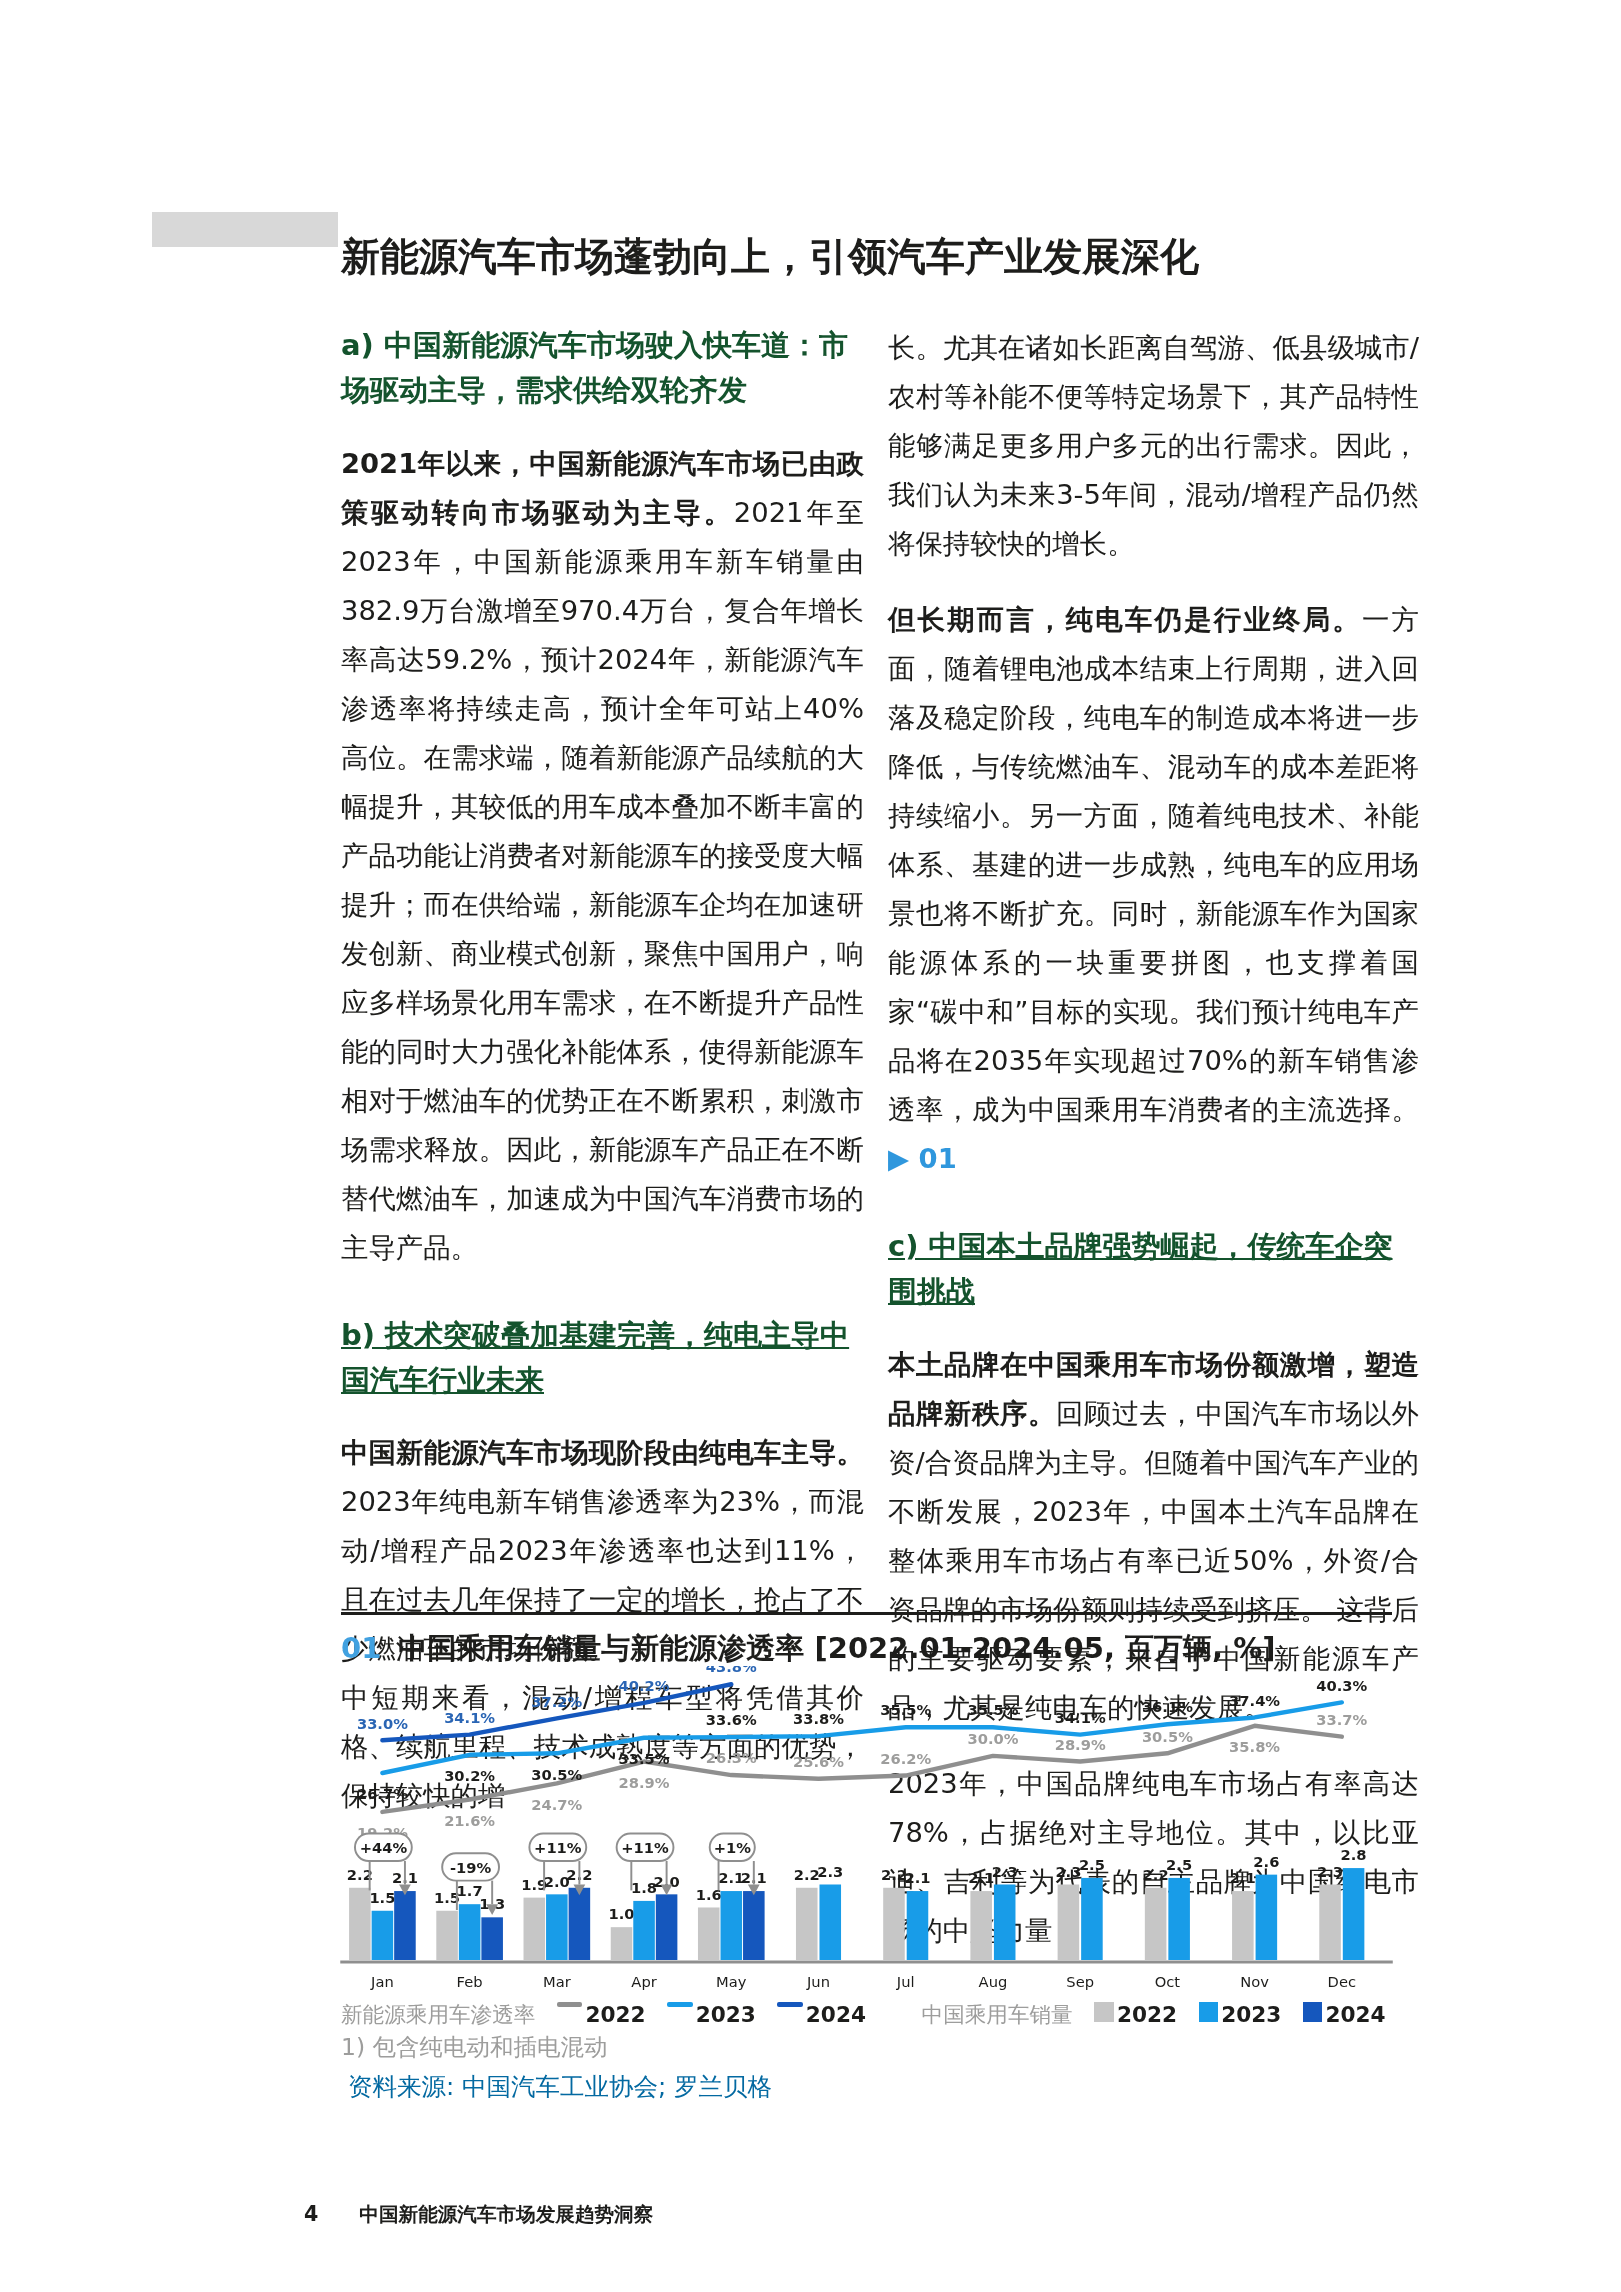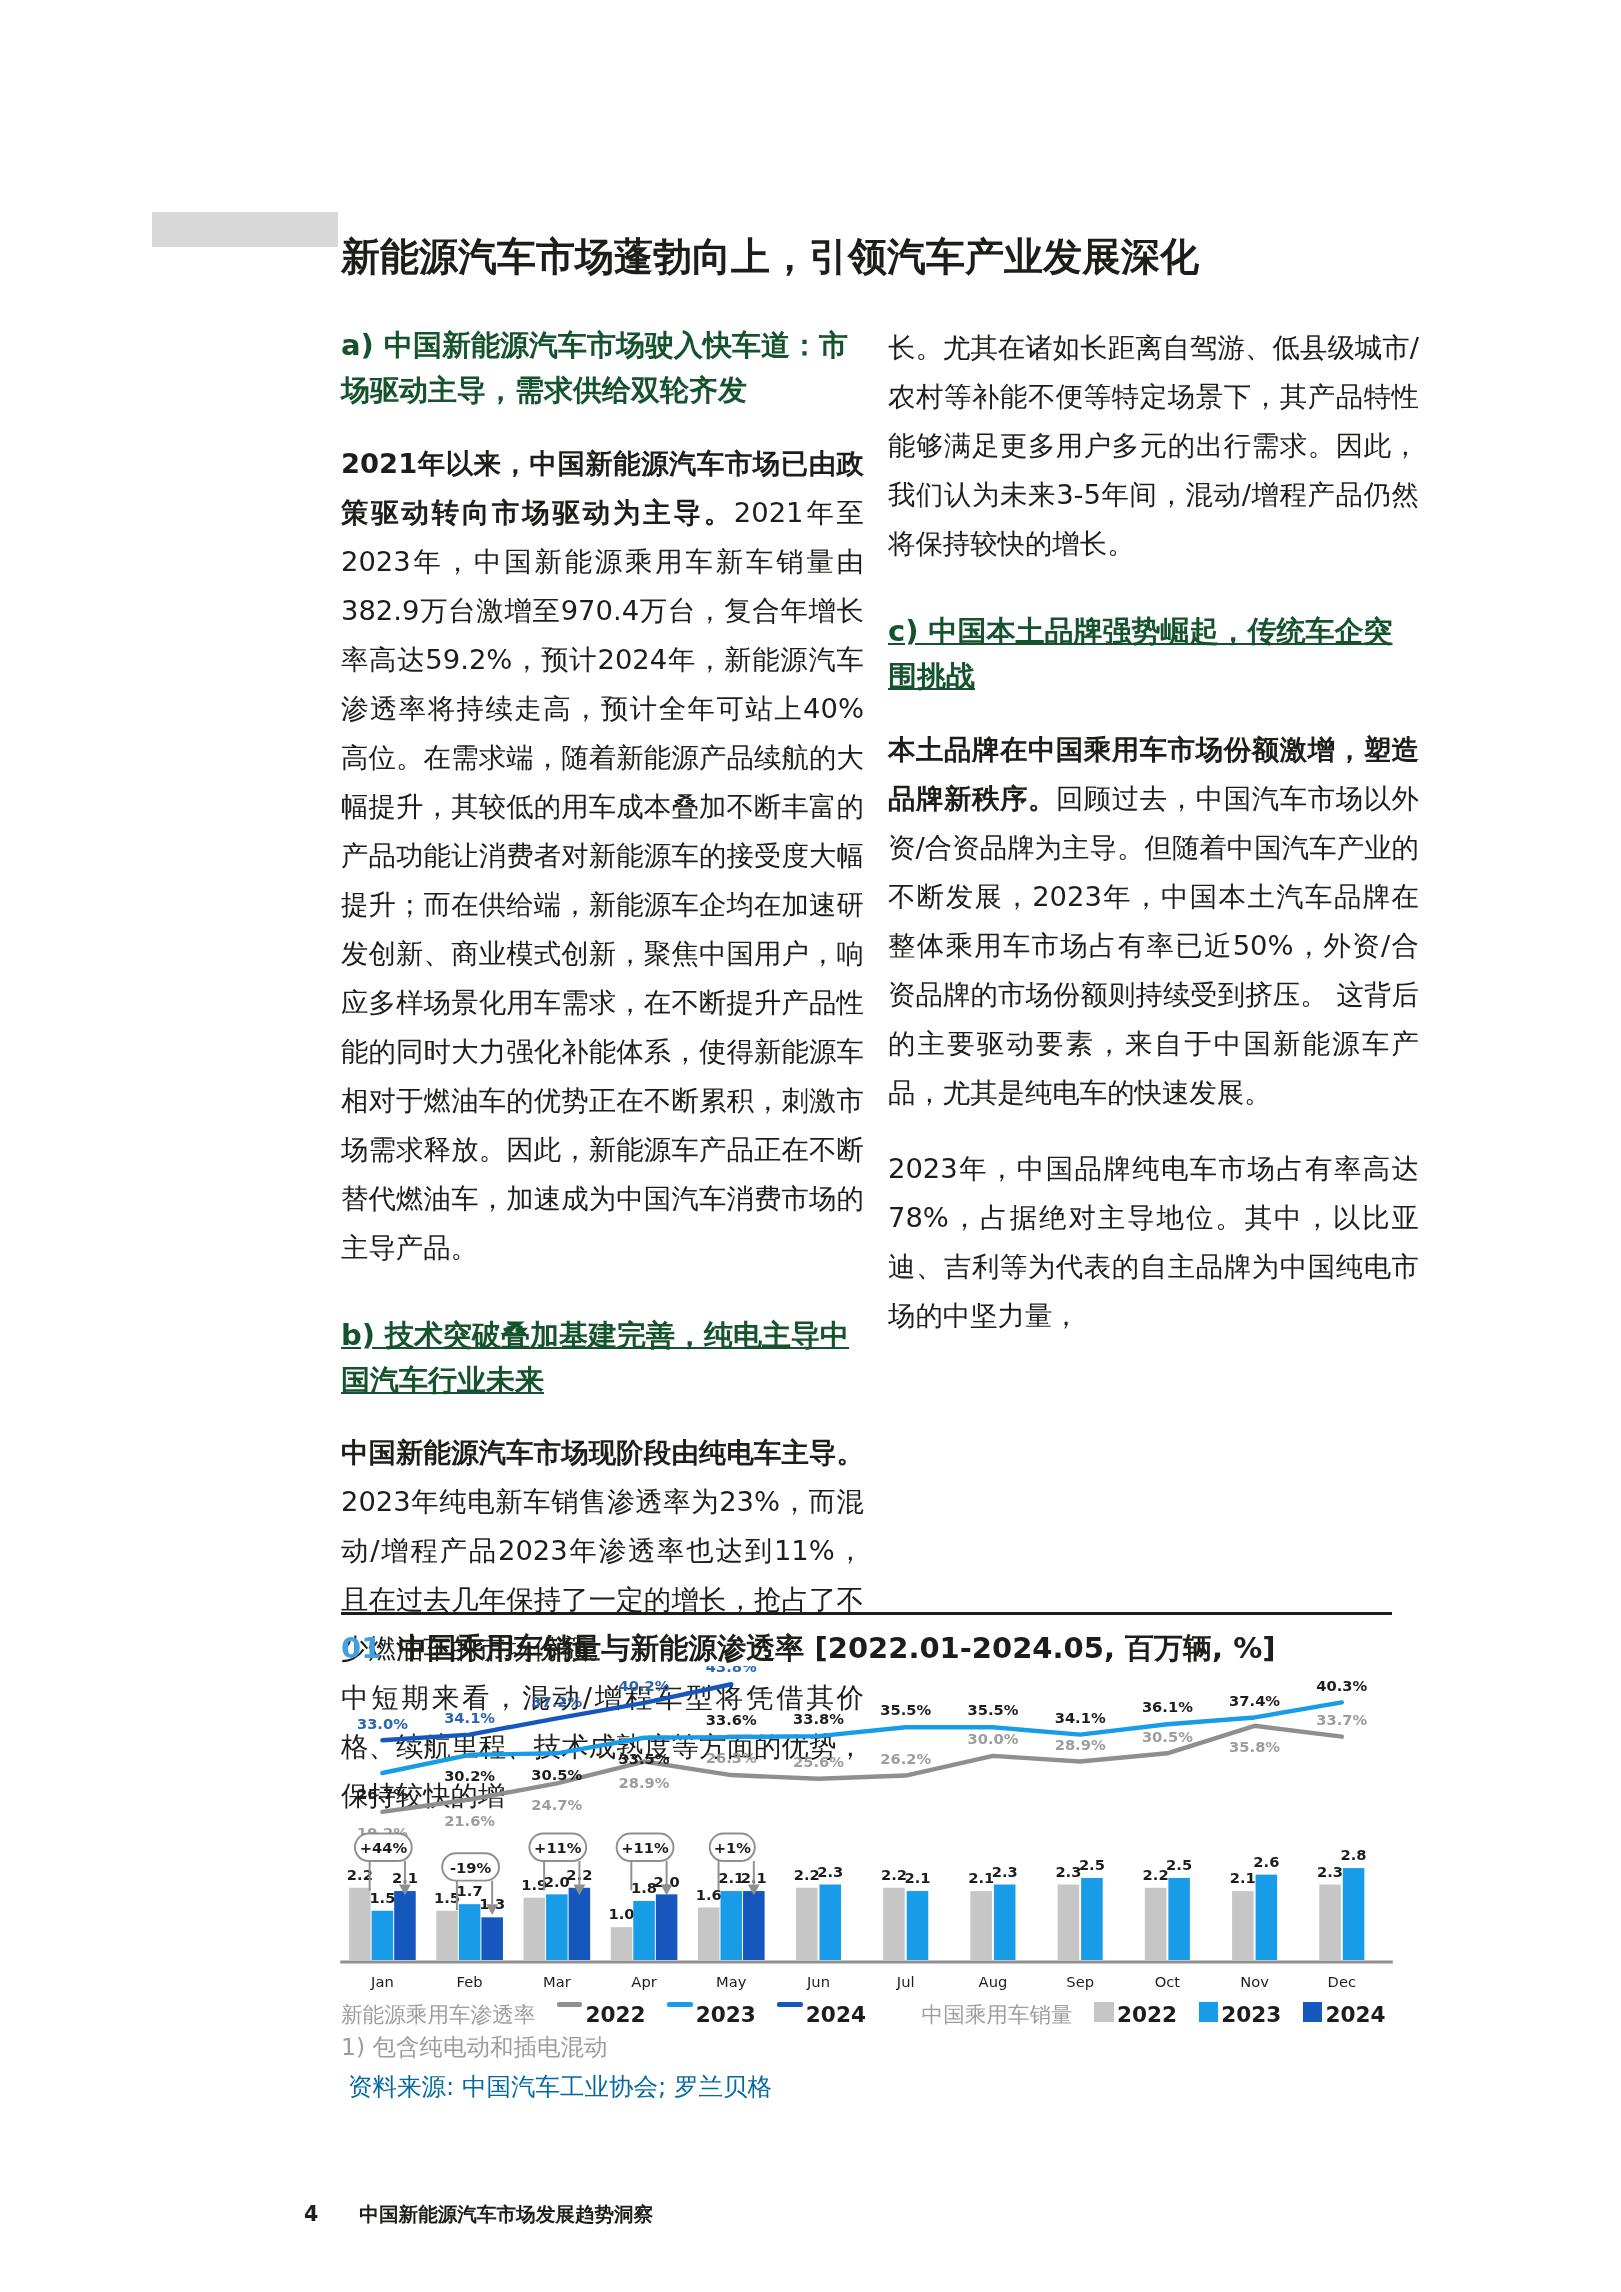--- a/index.html
+++ b/index.html
@@ -47,20 +47,21 @@
 <div class="col col-left">
   <h3 class="sec-heading">a) 中国新能源汽车市场驶入快车道：市场驱动主导，需求供给双轮齐发</h3>
   <p class="para"><span class="lead">2021年以来，中国新能源汽车市场已由政策驱动转向市场驱动为主导。</span><span>2021年至2023年，中国新能源乘用车新车销量由382.9万台激增至970.4万台，复合年增长率高达59.2%，预计2024年，新能源汽车渗透率将持续走高，预计全年可站上40%高位。在需求端，随着新能源产品续航的大幅提升，其较低的用车成本叠加不断丰富的产品功能让消费者对新能源车的接受度大幅提升；而在供给端，新能源车企均在加速研发创新、商业模式创新，聚焦中国用户，响应多样场景化用车需求，在不断提升产品性能的同时大力强化补能体系，使得新能源车相对于燃油车的优势正在不断累积，刺激市场需求释放。因此，新能源车产品正在不断替代燃油车，加速成为中国汽车消费市场的主导产品。</span></p>
   <h3 class="sec-heading mt">b) 技术突破叠加基建完善，纯电主导中国汽车行业未来</h3>
   <p class="para" style="margin-bottom:0;"><span class="lead">中国新能源汽车市场现阶段由纯电车主导。</span><span>2023年纯电新车销售渗透率为23%，而混动/增程产品2023年渗透率也达到11%，且在过去几年保持了一定的增长，抢占了不少燃油车的市场份额。</span></p>
   <p class="para">中短期来看，混动/增程车型将凭借其价格、续航里程、技术成熟度等方面的优势，保持较快的增</p>
 </div>
 
 <div class="col col-right">
   <p class="para">长。尤其在诸如长距离自驾游、低县级城市/农村等补能不便等特定场景下，其产品特性能够满足更多用户多元的出行需求。因此，我们认为未来3-5年间，混动/增程产品仍然将保持较快的增长。</p>
+  <p class="para"><span class="lead">但长期而言，纯电车仍是行业终局。</span><span>一方面，随着锂电池成本结束上行周期，进入回落及稳定阶段，纯电车的制造成本将进一步降低，与传统燃油车、混动车的成本差距将持续缩小。另一方面，随着纯电技术、补能体系、基建的进一步成熟，纯电车的应用场景也将不断扩充。同时，新能源车作为国家能源体系的一块重要拼图，也支撑着国家“碳中和”目标的实现。我们预计纯电车产品将在2035年实现超过70%的新车销售渗透率，成为中国乘用车消费者的主流选择。</span> <span class="figref">▶ 01</span></p>
   <h3 class="sec-heading mt">c) 中国本土品牌强势崛起，传统车企突围挑战</h3>
   <p class="para"><span class="lead">本土品牌在中国乘用车市场份额激增，塑造品牌新秩序。</span><span>回顾过去，中国汽车市场以外资/合资品牌为主导。但随着中国汽车产业的不断发展，2023年，中国本土汽车品牌在整体乘用车市场占有率已近50%，外资/合资品牌的市场份额则持续受到挤压。 这背后的主要驱动要素，来自于中国新能源车产品，尤其是纯电车的快速发展。</span></p>
   <p class="para">2023年，中国品牌纯电车市场占有率高达78%，占据绝对主导地位。其中，以比亚迪、吉利等为代表的自主品牌为中国纯电市场的中坚力量，</p>
 </div>
 
 <div class="fig-divider"></div>
 
 <div class="fig-head">
   <span class="fig-num">01</span>
   <span class="fig-title">中国乘用车销量与新能源渗透率 [2022.01-2024.05, 百万辆, %]</span>

